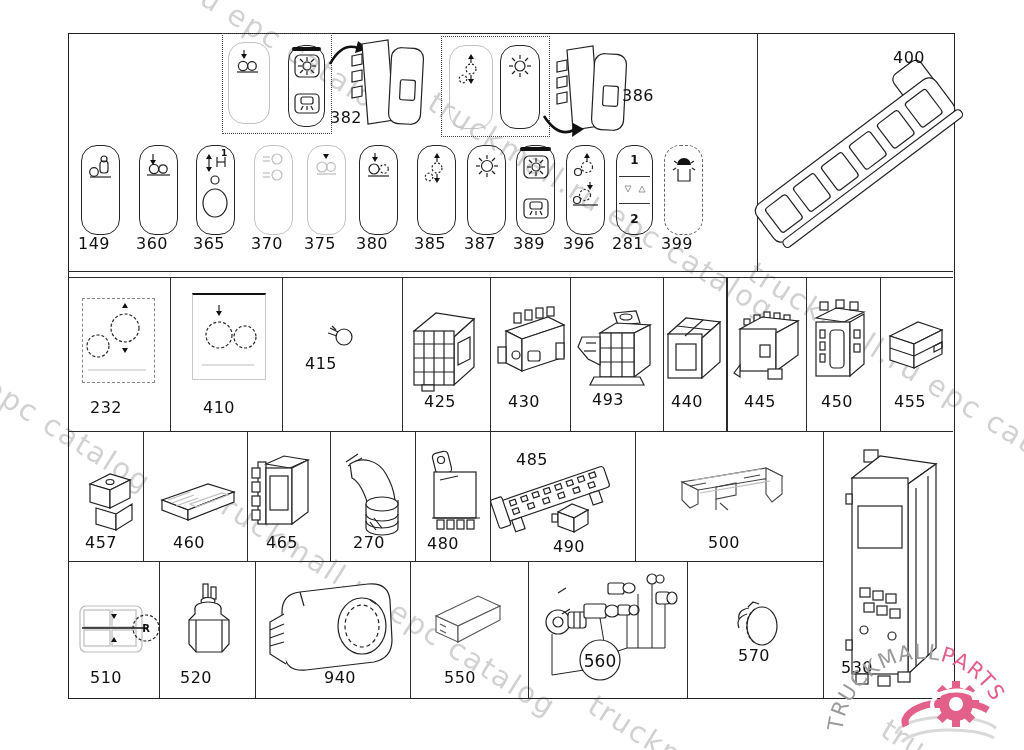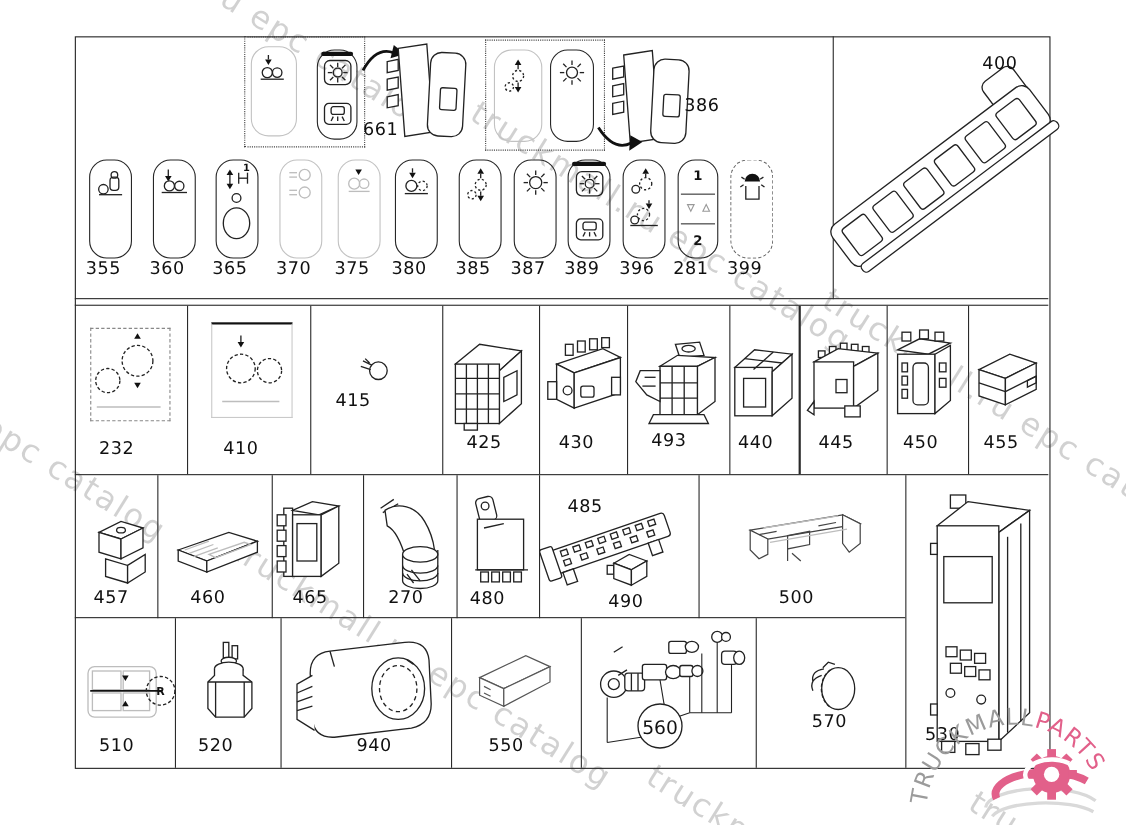--- a/index.html
+++ b/index.html
@@ -204,21 +204,21 @@
       <g class="dk">
           <line x1="4" y1="8" x2="7" y2="10"></line>
           <line x1="24" y1="8" x2="21" y2="10"></line>
       <line x1="6" y1="15" x2="3" y2="17"></line>
           <line x1="22" y1="15" x2="25" y2="17"></line>
         </g>
       <path class="dk" d="M8 16 V28 H20 V16"></path>
       </svg>
   </div>
 
-  <div class="lbl" style="left:78px;top:234px;width:44px">355</div>
+  <div class="lbl" style="left:78px;top:234px;width:44px">149</div>
   <div class="lbl" style="left:136px;top:234px;width:44px">360</div>
   <div class="lbl" style="left:193px;top:234px;width:44px">365</div>
   <div class="lbl" style="left:251px;top:234px;width:44px">370</div>
   <div class="lbl" style="left:304px;top:234px;width:44px">375</div>
   <div class="lbl" style="left:356px;top:234px;width:44px">380</div>
   <div class="lbl" style="left:414px;top:234px;width:44px">385</div>
   <div class="lbl" style="left:464px;top:234px;width:44px">387</div>
   <div class="lbl" style="left:513px;top:234px;width:44px">389</div>
   <div class="lbl" style="left:563px;top:234px;width:44px">396</div>
   <div class="lbl" style="left:612px;top:234px;width:44px">281</div>
@@ -266,21 +266,21 @@
   <svg class="part" style="left:348px;top:36px" width="80" height="95" viewBox="0 0 80 95">
     <g class="dkf">
       <polygon points="4,20 14,18 14,28 4,30"></polygon>
         <polygon points="4,36 14,34 14,44 4,46"></polygon>
         <polygon points="4,52 14,50 14,60 4,62"></polygon>
       <polygon points="14,8 40,4 46,84 20,88"></polygon>
       <rect x="42" y="12" width="32" height="76" rx="10" transform="rotate(3 58 50)"></rect>
       <rect x="52" y="44" width="15" height="20" rx="2" transform="rotate(3 59 54)"></rect>
       </g>
     </svg>
-  <div class="lbl" style="left:330px;top:108px;width:46px">661</div>
+  <div class="lbl" style="left:330px;top:108px;width:46px">382</div>
 
   <div class="dotbox" style="left:441px;top:36px;width:107px;height:99px"></div>
   <div class="sw light" style="left:449px;top:45px;width:42px;height:82px">
     <svg class="ic" width="24" height="40" viewBox="0 0 24 40">
       <polygon class="blk" points="9,6 15,6 12,1"></polygon>
         <line class="dk" x1="12" y1="6" x2="12" y2="10"></line>
       <circle class="dk" stroke-dasharray="2 2" cx="12" cy="16" r="5"></circle>
       <line class="dk" x1="12" y1="22" x2="12" y2="26"></line>
         <polygon class="blk" points="9,26 15,26 12,31"></polygon>
       <circle class="dk" stroke-dasharray="2 2" cx="4" cy="26" r="3.8"></circle>

